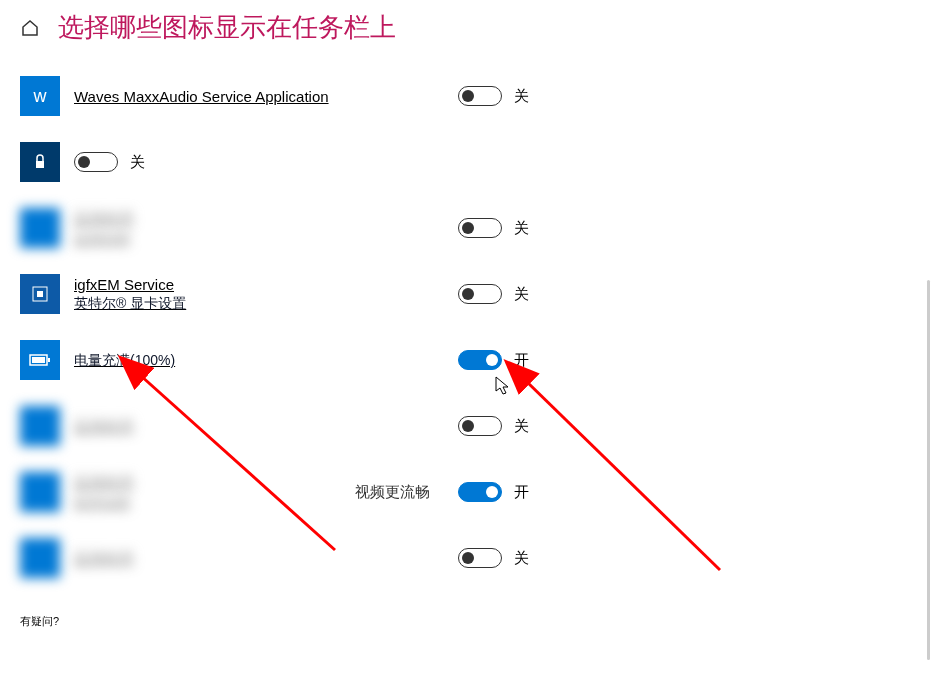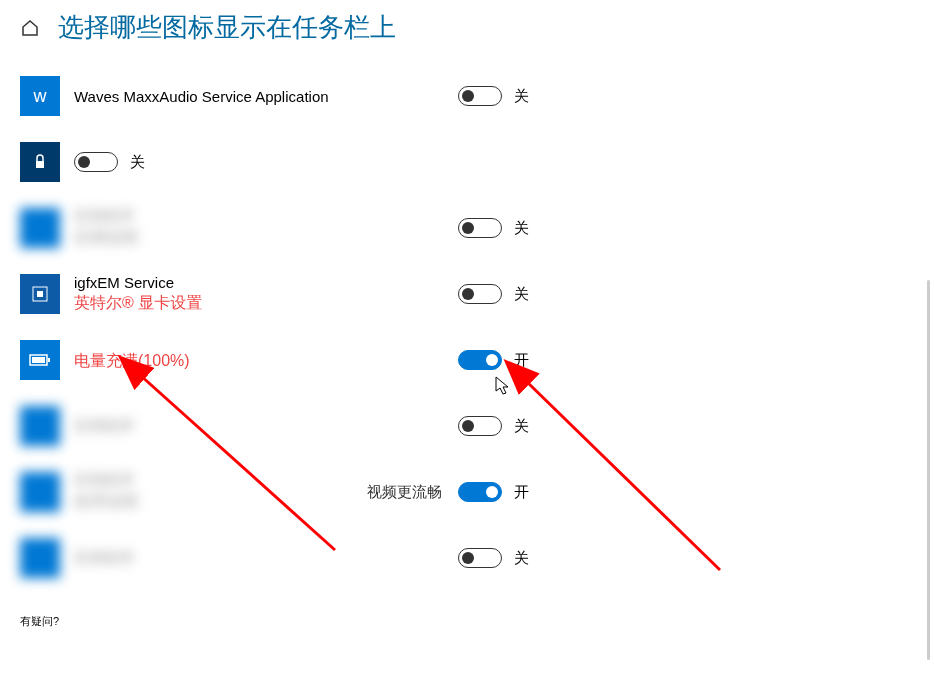--- a/index.html
+++ b/index.html
@@ -21,21 +21,21 @@
       width: 20px;
       height: 20px;
       display: flex;
       align-items: center;
       justify-content: center;
       cursor: pointer;
     }
     .page-title {
       font-size: 26px;
       font-weight: 400;
-      color: #0369a1;
+      color: #be185d;
     }
     .item-list {
       padding: 8px 20px 0 20px;
     }
     .item-row {
       display: flex;
       align-items: center;
       height: 66px;
       gap: 14px;
     }
@@ -50,28 +50,29 @@
     .app-icon.blue { background: #0078d4; }
     .app-icon.dark-blue { background: #003a6b; }
     .app-icon.deep-blue { background: #0d5aa7; }
     .app-icon.blurred { filter: blur(6px); }
     .icon-glyph { color: #fff; font-size: 18px; }
     .item-text {
       flex: 0 0 370px;
       display: flex;
       flex-direction: column;
       justify-content: center;
+      text-decoration: underline;
     }
     .item-label {
       font-size: 15px;
       color: #000;
     }
     .item-sublabel {
-      font-size: 16px;
-      color: #ef4444;
+      font-size: 14px;
+      color: #0f172a;
       margin-top: 2px;
     }
     .item-text.blurred .item-label,
     .item-text.blurred .item-sublabel {
       filter: blur(6px);
       color: #999;
     }
     .overlay-text {
       position: absolute;
       font-size: 15px;
@@ -254,21 +255,21 @@
     <div class="item-text blurred">
       <span class="item-label">应用程序</span>
       <span class="item-sublabel">程序说明</span>
     </div>
     <div class="toggle-container">
       <div class="toggle on">
           <div class="toggle-knob"></div>
         </div>
       <span class="toggle-label">开</span>
     </div>
-    <span class="overlay-text" style="left:347px; top:24px;">视频更流畅</span>
+    <span class="overlay-text" style="left:335px; top:24px;">视频更流畅</span>
   </div>
 
   <div class="item-row">
     <div class="app-icon blue blurred"></div>
     <div class="item-text blurred">
       <span class="item-label">应用程序</span>
     </div>
     <div class="toggle-container">
       <div class="toggle">
           <div class="toggle-knob"></div>

